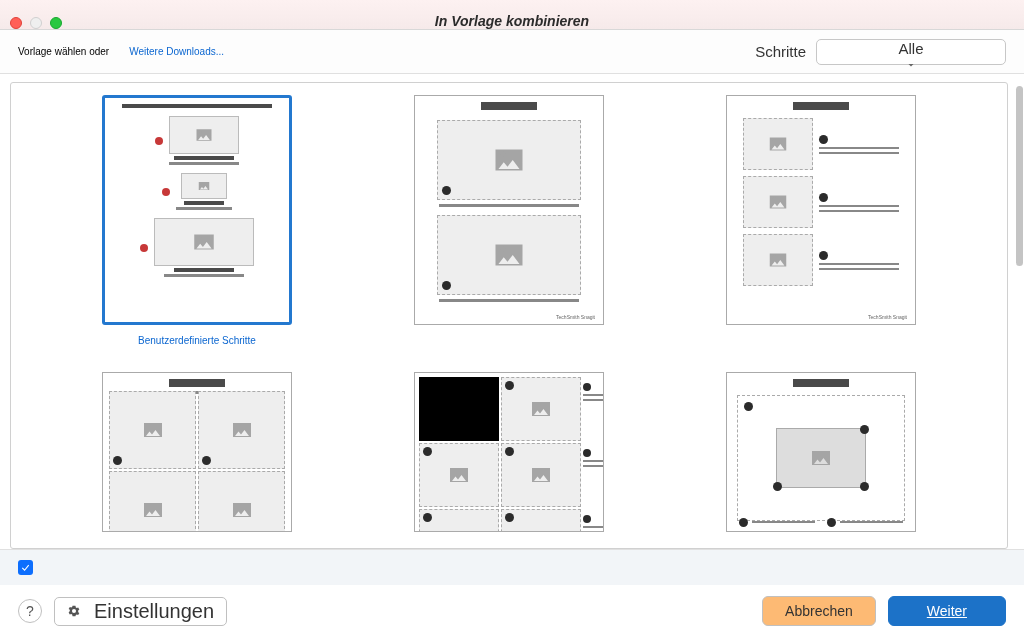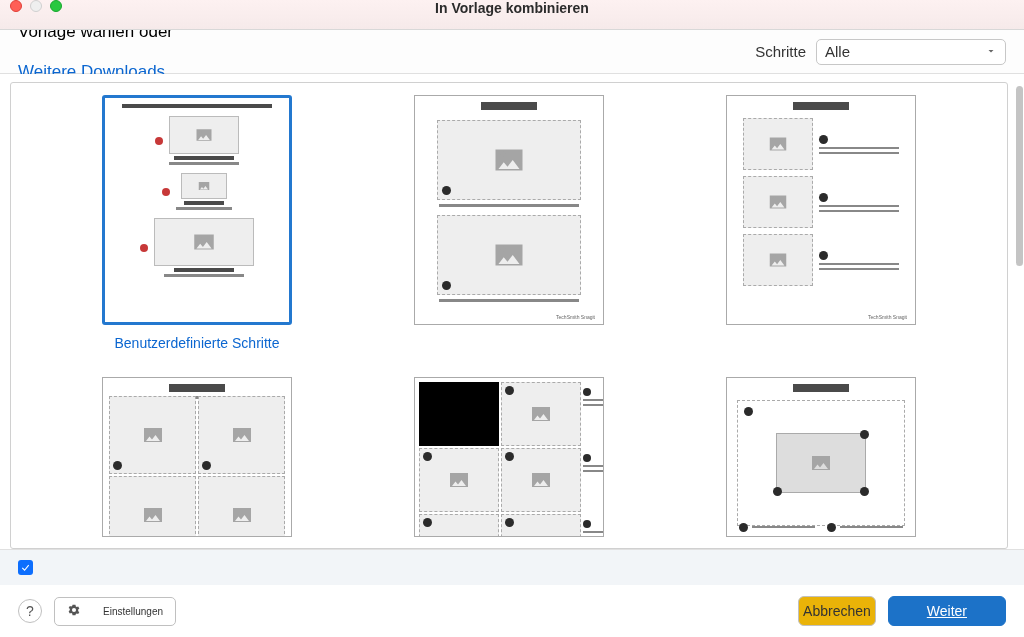--- a/index.html
+++ b/index.html
@@ -13,22 +13,23 @@
       display: flex;
       flex-direction: column;
     }
 
     
     .titlebar {
       height: 30px;
       background: linear-gradient(#fdf1f1, #f6eaea);
       border-bottom: 1px solid #d8d8d8;
       display: flex;
-      align-items: flex-start;
+      align-items: flex-end;
       position: relative;
+      font-style: italic;
     }
     .traffic-lights {
       display: flex;
       gap: 8px;
       margin-left: 10px;
     }
     .traffic-dot {
       width: 12px; height: 12px;
       border-radius: 50%;
     }
@@ -51,42 +52,42 @@
       display: flex;
       align-items: center;
       padding: 0 18px;
       border-bottom: 1px solid #e0e0e0;
       background: #fdfdfd;
     }
     .header-left {
       display: flex;
       align-items: baseline;
       gap: 20px;
-      font-size: 17px;
-      flex-direction: column;
+      font-size: 10px;
     }
     .link { color: #0b66d0; cursor: pointer; }
     .spacer { flex: 1; }
     .category-label {
       font-size: 15px;
       color: #333;
       margin-right: 10px;
     }
     .select {
       width: 190px;
       height: 26px;
       border: 1px solid #c7c7c7;
       border-radius: 5px;
       background: #fff;
       display: flex;
       align-items: center;
       justify-content: space-between;
       padding: 0 8px;
       font-size: 15px;
       color: #333;
+      flex-direction: column;
     }
     .chevron-icon svg { width: 12px; height: 12px; fill: #666; }
 
     
     .content-outer {
       flex: 1;
       display: flex;
       overflow: hidden;
       background: #fff;
       padding: 8px 0 0 10px;
@@ -130,21 +131,21 @@
       height: 230px;
       border: 1px solid #aaa;
       background: #fff;
       position: relative;
     }
     .template-item.selected .template-thumb {
       border: 3px solid #2378cf;
       border-radius: 3px;
     }
     .template-label {
-      font-size: 14px;
+      font-size: 10px;
       text-align: center;
       color: #333;
     }
     .template-item.selected .template-label {
       color: #0b66d0;
     }
     .template-thumb.short { height: 160px; overflow: hidden; }
 
     
     .filter-row {
@@ -186,32 +187,32 @@
       font-size: 14px;
       color: #555;
     }
     .settings-btn {
       height: 29px;
       border: 1px solid #c0c0c0;
       border-radius: 5px;
       background: #fff;
       display: flex; align-items: center;
       padding: 0 12px;
-      gap: 22px;
-      font-size: 10px;
+      gap: 13px;
+      font-size: 20px;
       color: #333;
     }
     .gear-icon svg { width: 14px; height: 14px; fill: #555; }
     .btn {
       height: 30px;
       border: 1px solid #c0c0c0;
       border-radius: 6px;
-      padding: 0 4px;
+      padding: 0 22px;
       font-size: 14px;
-      background: #eab308;
+      background: #fdba74;
       display: flex; align-items: center;
       color: #333;
     }
     .btn.primary {
       background: #1c72c8;
       border-color: #1c72c8;
       color: #fff;
       padding: 0 38px;
       text-decoration: underline;
     }

